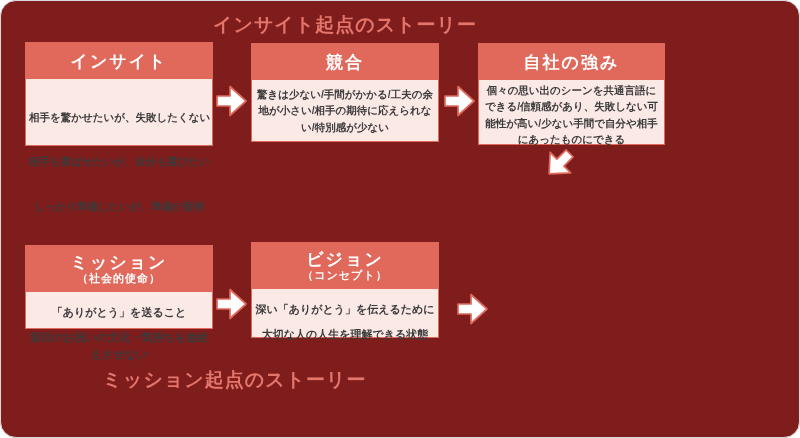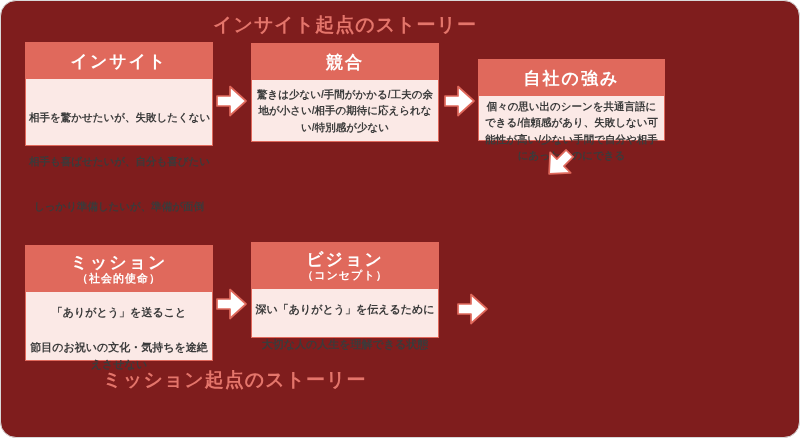--- a/index.html
+++ b/index.html
@@ -38,26 +38,26 @@
   .box-sm .box-header{height:36px;font-size:17px;}
   .box-lg .box-header{height:46px;font-size:17px;line-height:1.15;}
   .box-header .sub{font-size:11px;letter-spacing:1px;font-weight:bold;}
   .box-body{
     flex:1 1 auto;display:flex;flex-direction:column;justify-content:center;
     font-weight:bold;color:var(--body-text);font-size:10.5px;line-height:1.55;
     padding:2px 3px;
   }
   .box-lg .box-body{font-size:11px;padding:12px 2px;}
   .box-body .line{white-space:nowrap;margin-top:28px;}
-  .box-body .para + .para{margin-top:18px;}
+  .box-body .para + .para{margin-top:8px;}
 
   .b-insight{left:24px;top:41px;width:188px;height:104px;}
   .b-competitor{left:250px;top:42px;width:188px;height:99px;}
-  .b-strength{left:477px;top:58px;width:187px;height:82px;}
-  .b-mission{left:24px;top:244px;width:188px;height:116px;}
+  .b-strength{left:477px;top:42px;width:187px;height:102px;}
+  .b-mission{left:24px;top:244px;width:188px;height:84px;}
   .b-vision{left:250px;top:241px;width:188px;height:96px;}
 
   .arrow{position:absolute;width:32px;height:34px;line-height:0;}
   .arrow svg polygon{fill:#fff;stroke:var(--accent-red);stroke-width:1.7;stroke-linejoin:round;}
   .a1{left:215px;top:83px;}
   .a2{left:443px;top:83px;}
   .a3{left:542px;top:146px;transform:rotate(135deg);}
   .a4{left:215px;top:286px;}
   .a5{left:456px;top:291px;}
 

